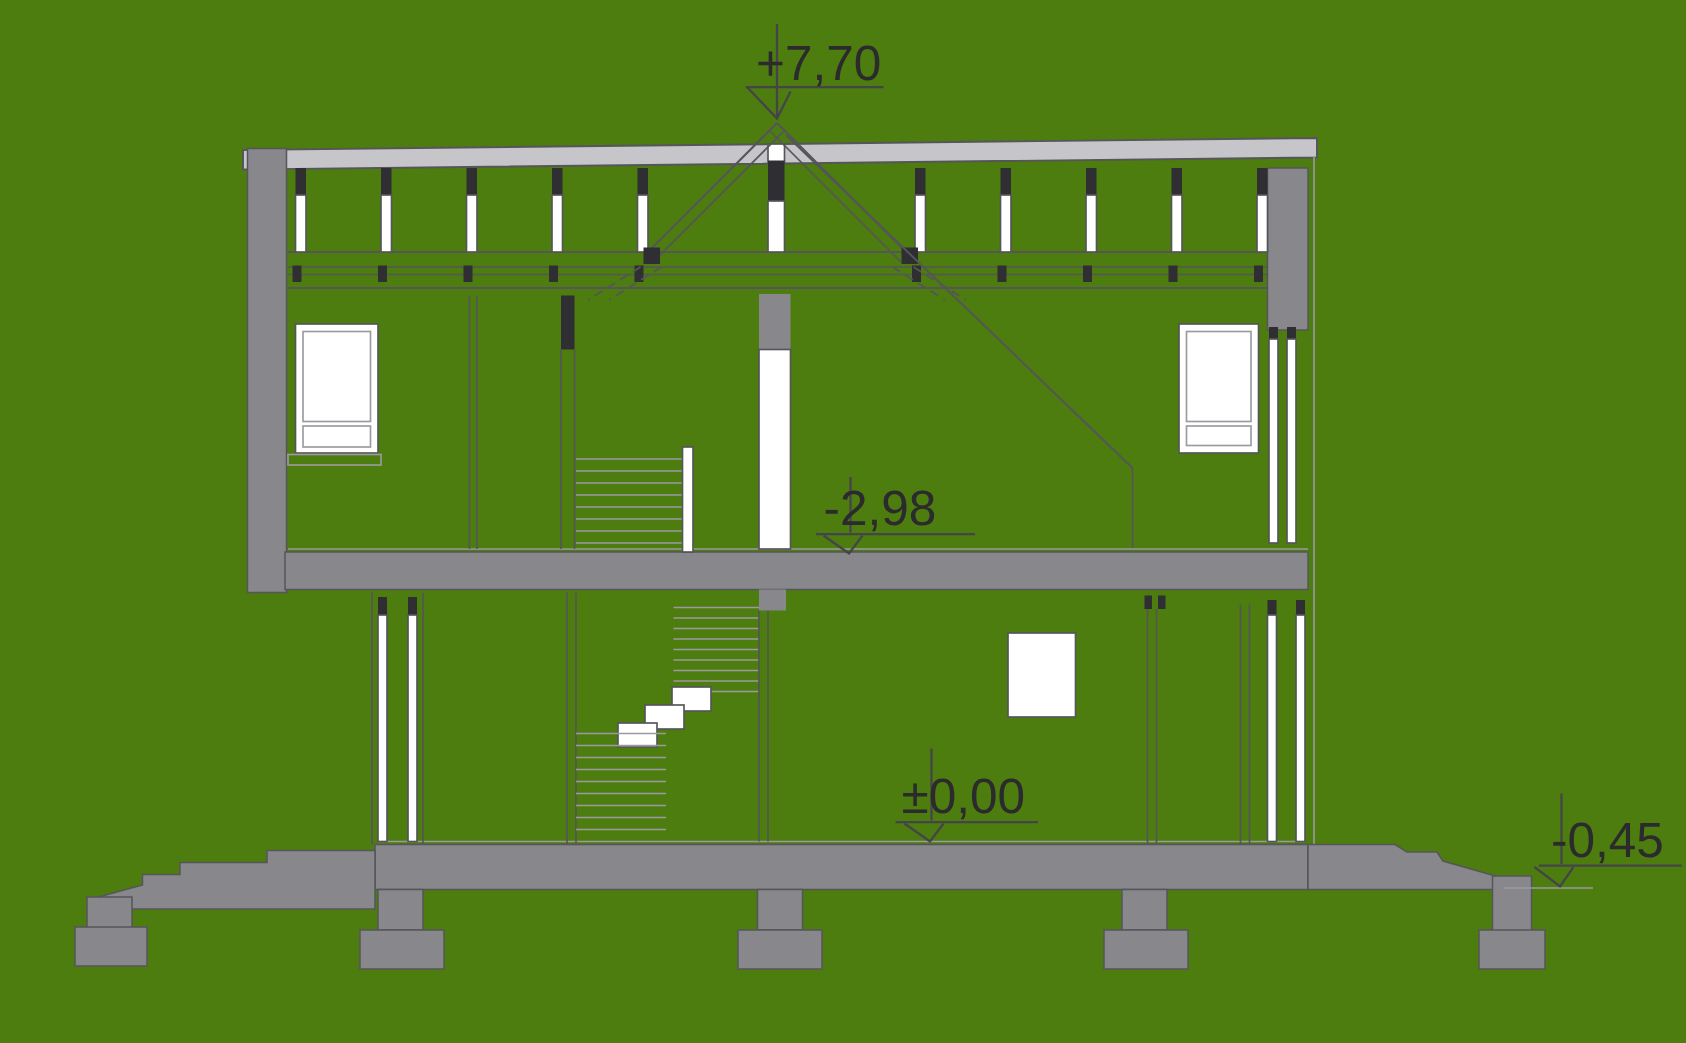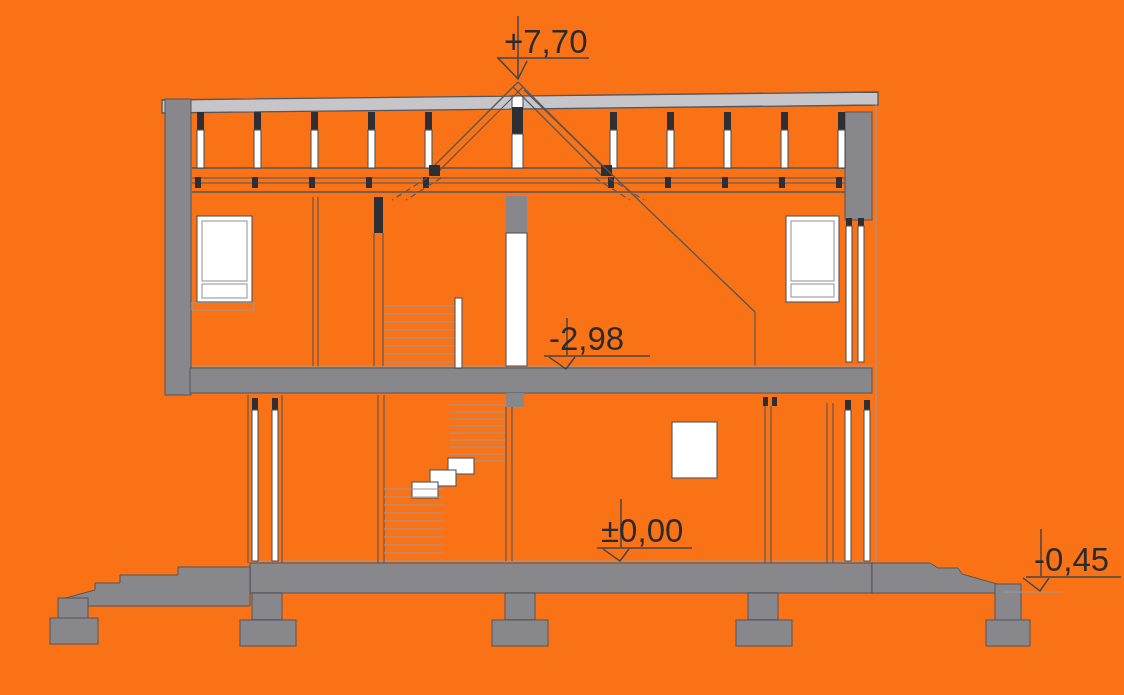--- a/index.html
+++ b/index.html
@@ -1,16 +1,16 @@
 <!DOCTYPE html>
 <html><head>
 <meta charset="utf-8">
 <style>
   html,body{margin:0;padding:0;background:#ffffff;}
-  .stage{position:relative;width:1124px;height:695px;background:#f97316;overflow:hidden;
+  .stage{position:relative;width:1124px;height:695px;background:#4d7c0f;overflow:hidden;
          font-family:"Liberation Sans",sans-serif;}
   svg{display:block;}
   .ln   {stroke:#55555a;stroke-width:1.3;fill:none;}
   .ln2  {stroke:#55555a;stroke-width:1.1;fill:none;}
   .lt   {stroke:#9a9aa0;stroke-width:1.1;fill:none;}
   .wall {fill:#87878c;stroke:#55555a;stroke-width:1;}
   .wallq{fill:#87878c;stroke:none;}
   .dark {fill:#2e2e33;stroke:none;}
   .white{fill:#ffffff;stroke:#55555a;stroke-width:1.1;}
   .roof {fill:#c6c6ca;stroke:#55555a;stroke-width:1.3;}

